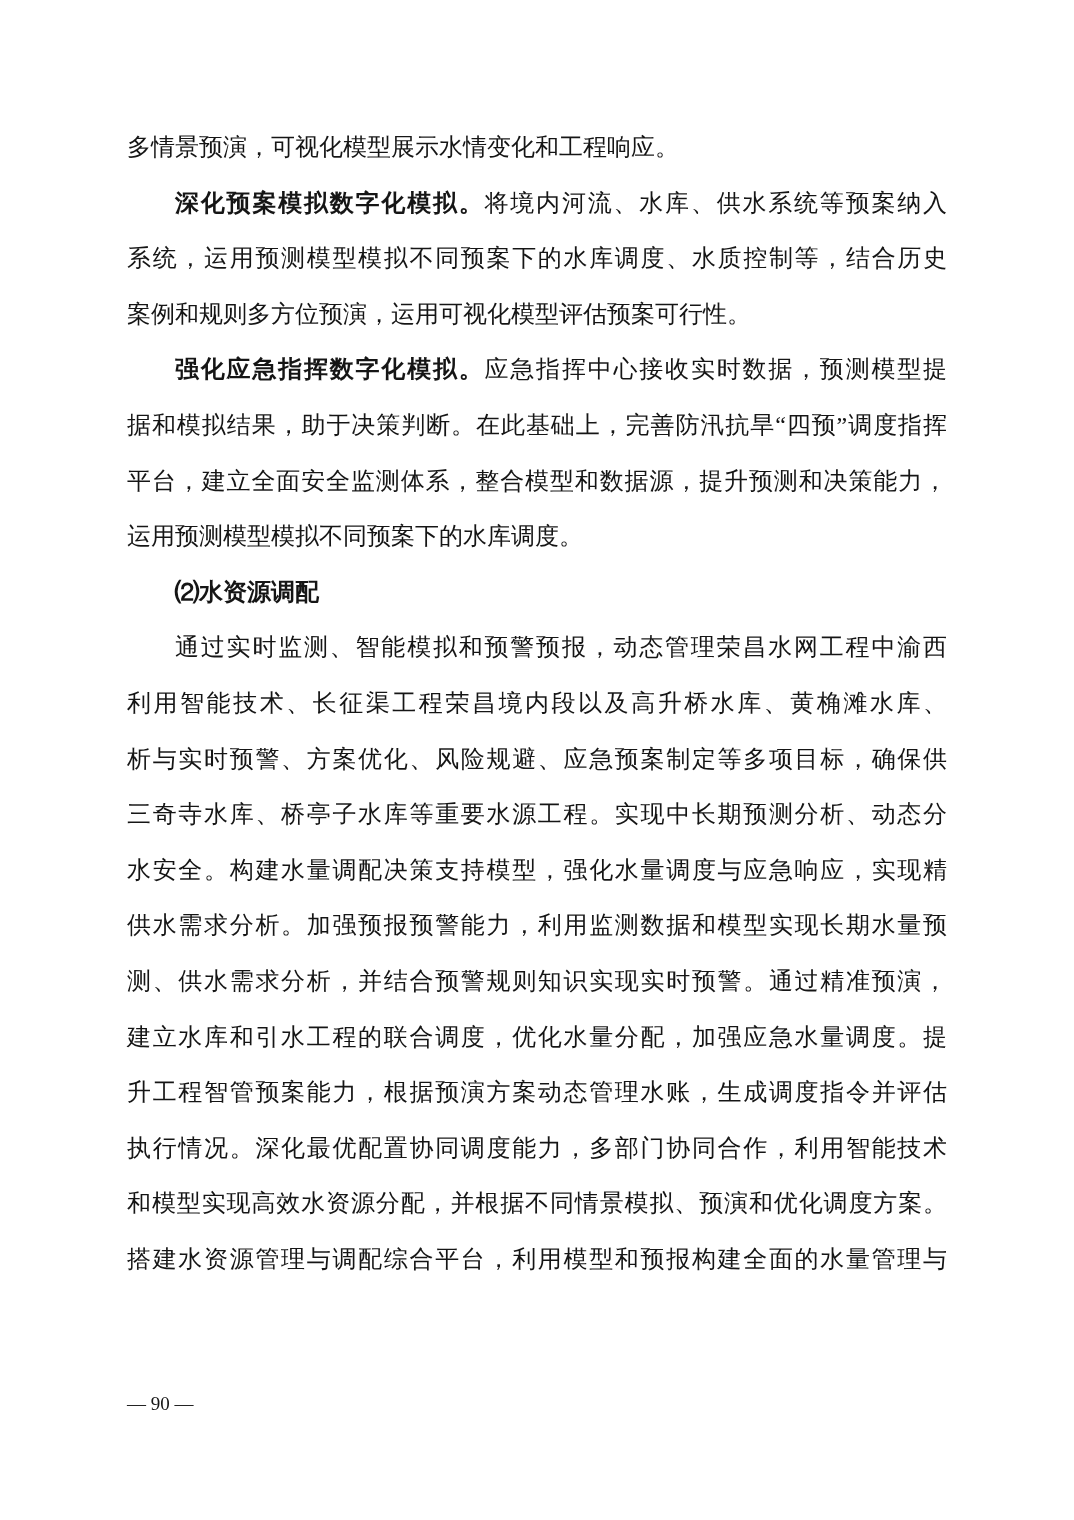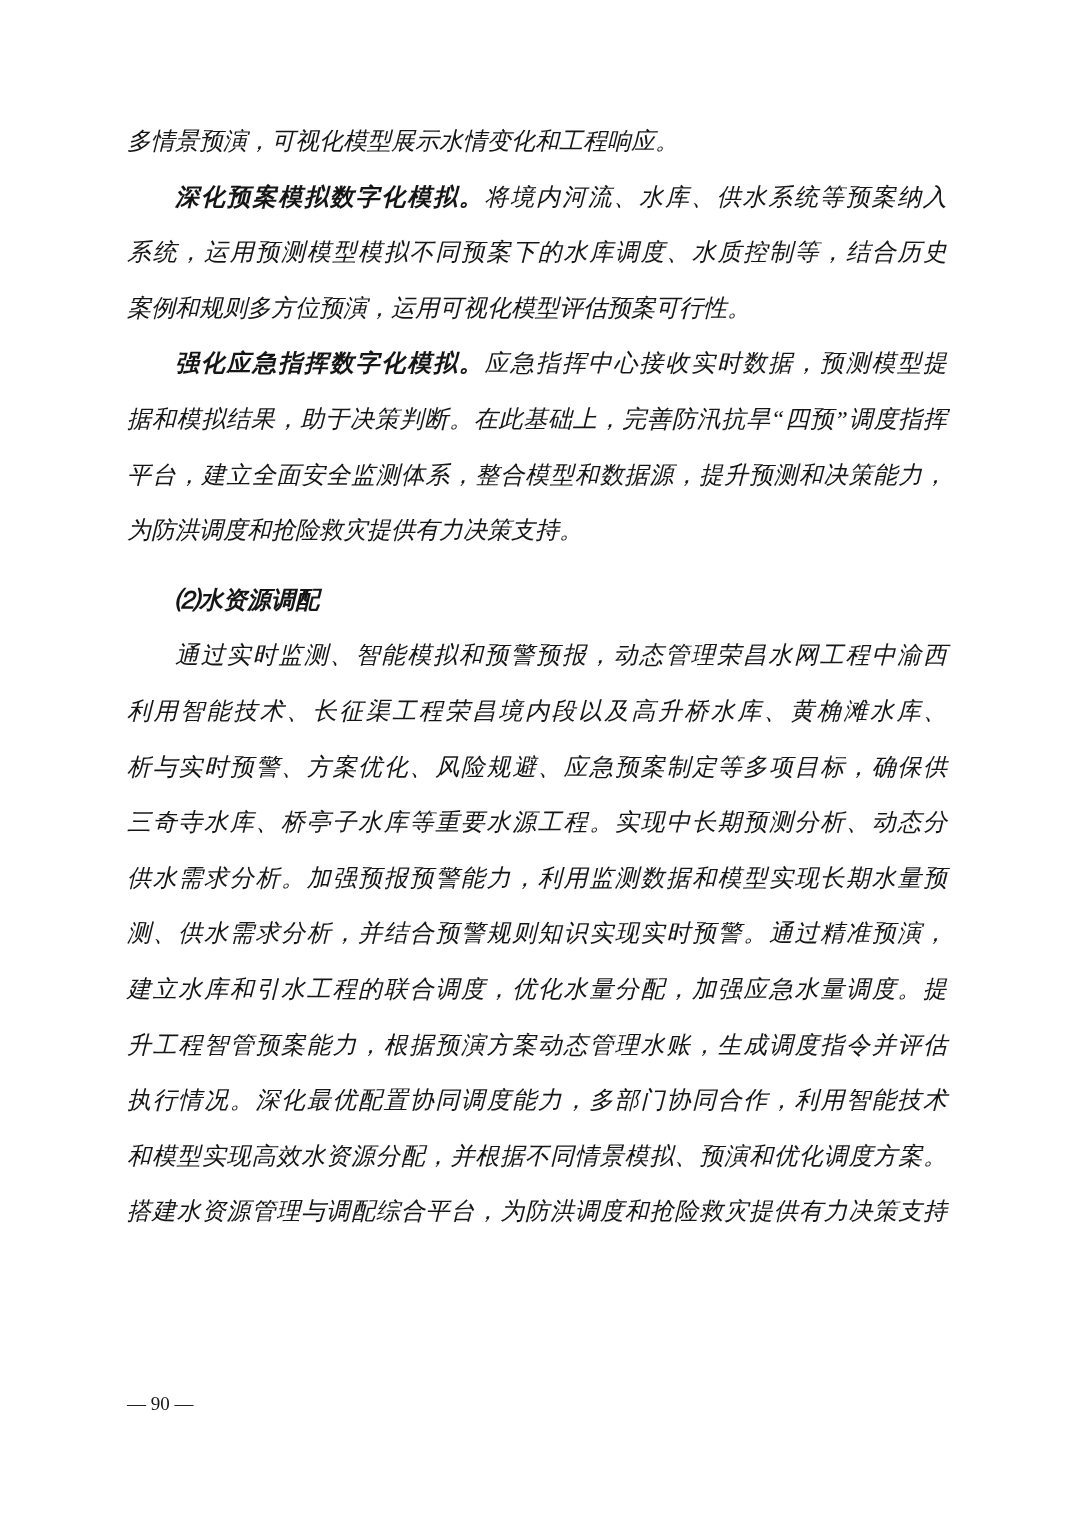--- a/index.html
+++ b/index.html
@@ -11,38 +11,37 @@
     position: relative;
     width: 1074px;
     height: 1520px;
     overflow: hidden;
     font-family: "Liberation Serif", "DejaVu Serif", serif;
     color: #151515;
   }
   .content {
     position: absolute;
     left: 127px;
-    top: 114px;
+    top: 120px;
     width: 820px;
-    font-style: italic;
   }
   .line {
     font-size: 24px;
     line-height: 55.6px;
     white-space: nowrap;
     color: #151515;
   }
   .full {
     white-space: normal;
     text-align: justify;
     text-align-last: justify;
     text-justify: inter-ideograph;
   }
   .indent { text-indent: 48px; }
-  .bold { font-weight: bold; margin-top: 14px; }
+  .bold { font-weight: bold; }
   .footer {
     position: absolute;
     left: 127px;
     top: 1384px;
     font-size: 19px;
     line-height: 40px;
     color: #151515;
     font-family: "Liberation Serif", "DejaVu Serif", serif;
   }
 </style>
@@ -53,31 +52,32 @@
 
   <div class="line">多情景预演，可视化模型展示水情变化和工程响应。</div>
 
   <div class="line full indent"><span class="bold">深化预案模拟数字化模拟。</span><span>将境内河流、水库、供水系统等预案纳入</span></div>
   <div class="line full">系统，运用预测模型模拟不同预案下的水库调度、水质控制等，结合历史</div>
   <div class="line">案例和规则多方位预演，运用可视化模型评估预案可行性。</div>
 
   <div class="line full indent"><span class="bold">强化应急指挥数字化模拟。</span><span>应急指挥中心接收实时数据，预测模型提</span></div>
   <div class="line full">据和模拟结果，助于决策判断。在此基础上，完善防汛抗旱“四预”调度指挥</div>
   <div class="line full">平台，建立全面安全监测体系，整合模型和数据源，提升预测和决策能力，</div>
-  <div class="line">为防洪调度和抢险救灾提供有力决策支持。</div>
+  <div class="line">运用预测模型模拟不同预案下的水库调度。</div>
 
   <div class="line indent bold">⑵水资源调配</div>
 
   <div class="line full indent">通过实时监测、智能模拟和预警预报，动态管理荣昌水网工程中渝西</div>
   <div class="line full">利用智能技术、长征渠工程荣昌境内段以及高升桥水库、黄桷滩水库、</div>
   <div class="line full">析与实时预警、方案优化、风险规避、应急预案制定等多项目标，确保供</div>
   <div class="line full">三奇寺水库、桥亭子水库等重要水源工程。实现中长期预测分析、动态分</div>
+  <div class="line full">水安全。构建水量调配决策支持模型，强化水量调度与应急响应，实现精</div>
   <div class="line full">供水需求分析。加强预报预警能力，利用监测数据和模型实现长期水量预</div>
   <div class="line full">测、供水需求分析，并结合预警规则知识实现实时预警。通过精准预演，</div>
   <div class="line full">建立水库和引水工程的联合调度，优化水量分配，加强应急水量调度。提</div>
   <div class="line full">升工程智管预案能力，根据预演方案动态管理水账，生成调度指令并评估</div>
   <div class="line full">执行情况。深化最优配置协同调度能力，多部门协同合作，利用智能技术</div>
   <div class="line full">和模型实现高效水资源分配，并根据不同情景模拟、预演和优化调度方案。</div>
-  <div class="line full">搭建水资源管理与调配综合平台，为防洪调度和抢险救灾提供有力决策支持</div>
+  <div class="line full">搭建水资源管理与调配综合平台，利用模型和预报构建全面的水量管理与</div>
 
 </main>
 
 <div class="footer">— 90 —</div>
 
 </body></html>

